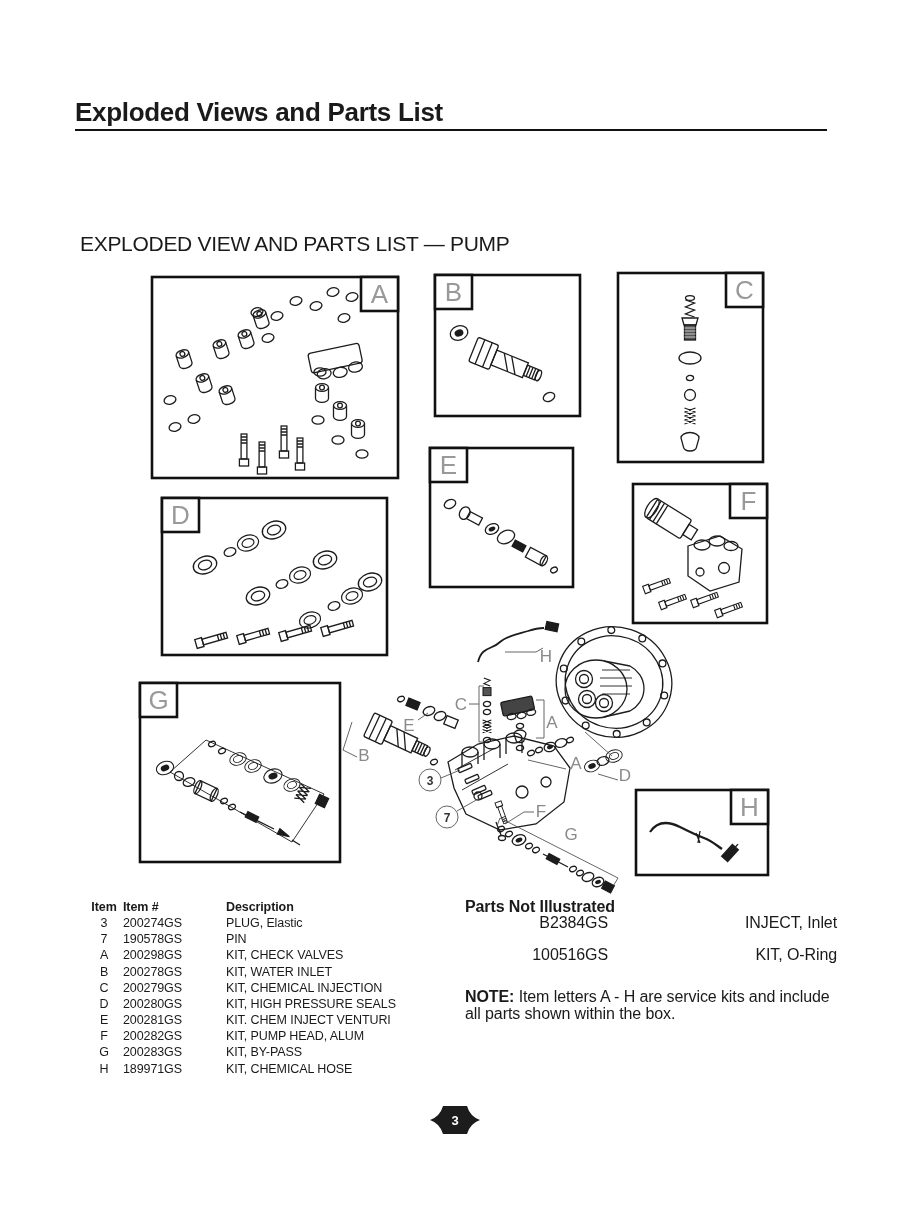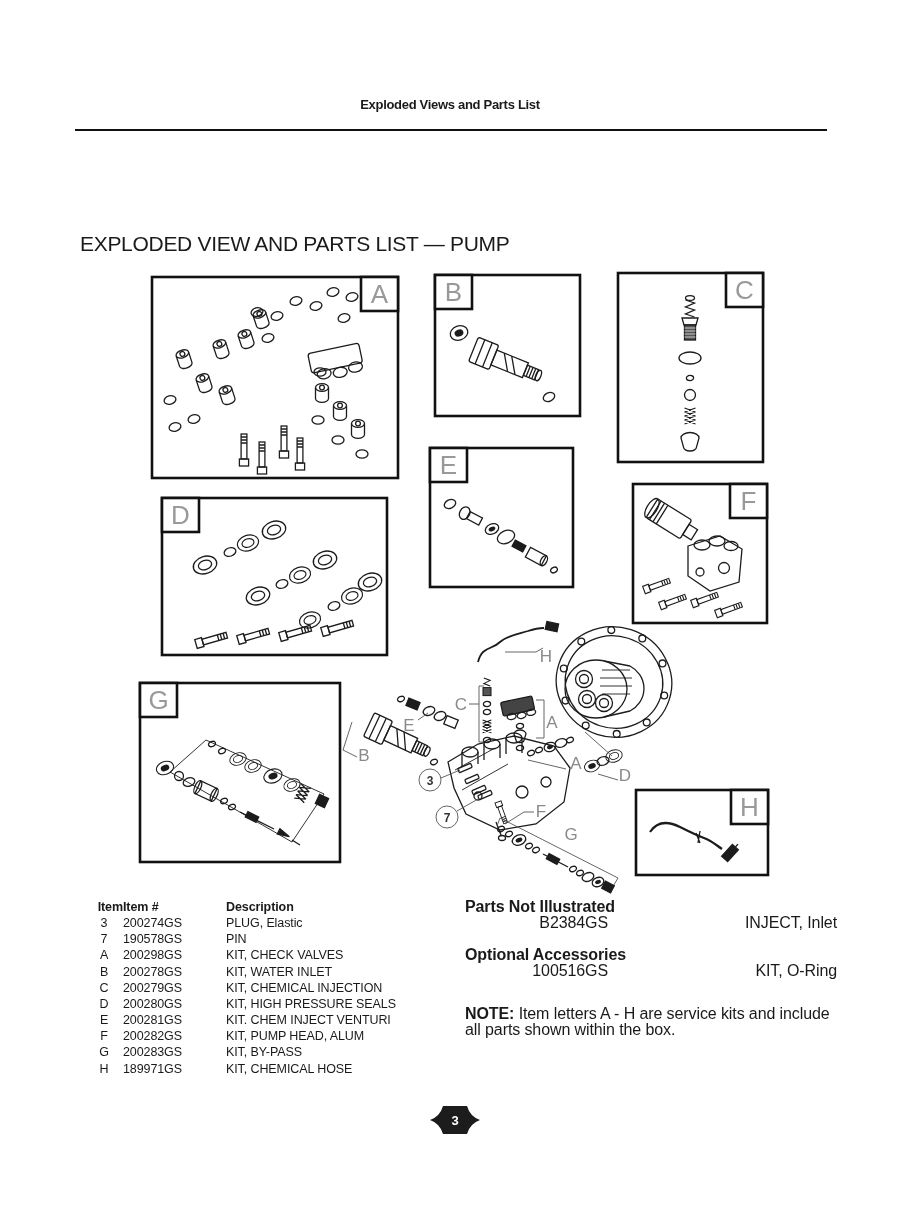--- a/index.html
+++ b/index.html
@@ -3,21 +3,21 @@
 <meta charset="utf-8">
 <style>
   html,body { margin:0; padding:0; background:#e8e8e8; }
   .page {
     position:relative; width:906px; height:1208px; margin:0 auto;
     background:#ffffff; overflow:hidden;
     font-family:"Liberation Sans", sans-serif; color:#1a1a1a;
   }
   .doc-header {
     position:absolute; top:97px; left:75px; width:750px;
-    text-align:center; font-size:13px; font-weight:bold; letter-spacing:-0.3px;
+    text-align:left; font-size:26px; font-weight:bold; letter-spacing:-0.3px;
   }
   .header-rule {
     position:absolute; top:129px; left:75px; width:752px; height:0;
     border-top:2px solid #111;
   }
   .section-title {
     position:absolute; top:232px; left:80px;
     font-size:21px; font-weight:normal; letter-spacing:-0.3px;
   }
   .diagram { position:absolute; top:0; left:0; }
@@ -28,21 +28,21 @@
   .co  { fill:#8a8a8a; font-size:17px; text-anchor:middle; }
   .num { fill:#333333; font-size:12px; text-anchor:middle; font-weight:bold; }
   .ld  { fill:none; stroke:#555555; stroke-width:0.9; }
   .parts-table {
     position:absolute; left:85px; top:899px;
     font-size:12.5px; line-height:16.15px; letter-spacing:-0.1px;
   }
   .pt-row { display:grid; grid-template-columns:38px 103px 260px; }
   .pt-row .c-item { text-align:center; }
   .pt-head { font-weight:bold; }
-  .pt-head .c-item { text-align:right; }
+  .pt-head .c-item { text-align:center; }
   .right-col {
     position:absolute; left:465px; top:899px; width:372px;
     font-size:16px; line-height:16.15px; letter-spacing:-0.1px;
   }
   .rc-title { font-weight:bold; }
   .rc-row { display:grid; grid-template-columns:143px auto;text-align:right; }
   .rc-row .c-part { padding-left:43px; }
   .rc-block2 { margin-top:16px; }
   .rc-note { margin-top:26px; width:372px; }
   .rc-note b { font-weight:bold; }
@@ -546,21 +546,20 @@
 
   <div class="right-col">
     <div>
       <div class="rc-title">Parts Not Illustrated</div>
       <div class="rc-row">
         <span class="c-part">B2384GS</span>
         <span>INJECT, Inlet</span>
       </div>
     </div>
     <div class="rc-block2">
-      <div class="rc-title">Optional Accessories</div>
       <div class="rc-row">
         <span class="c-part">100516GS</span>
         <span>KIT, O-Ring</span>
       </div>
     </div>
     <div class="rc-note">
       <b>NOTE:</b><span> Item letters A - H are service kits and include all parts shown within the box.</span>
     </div>
   </div>
 

